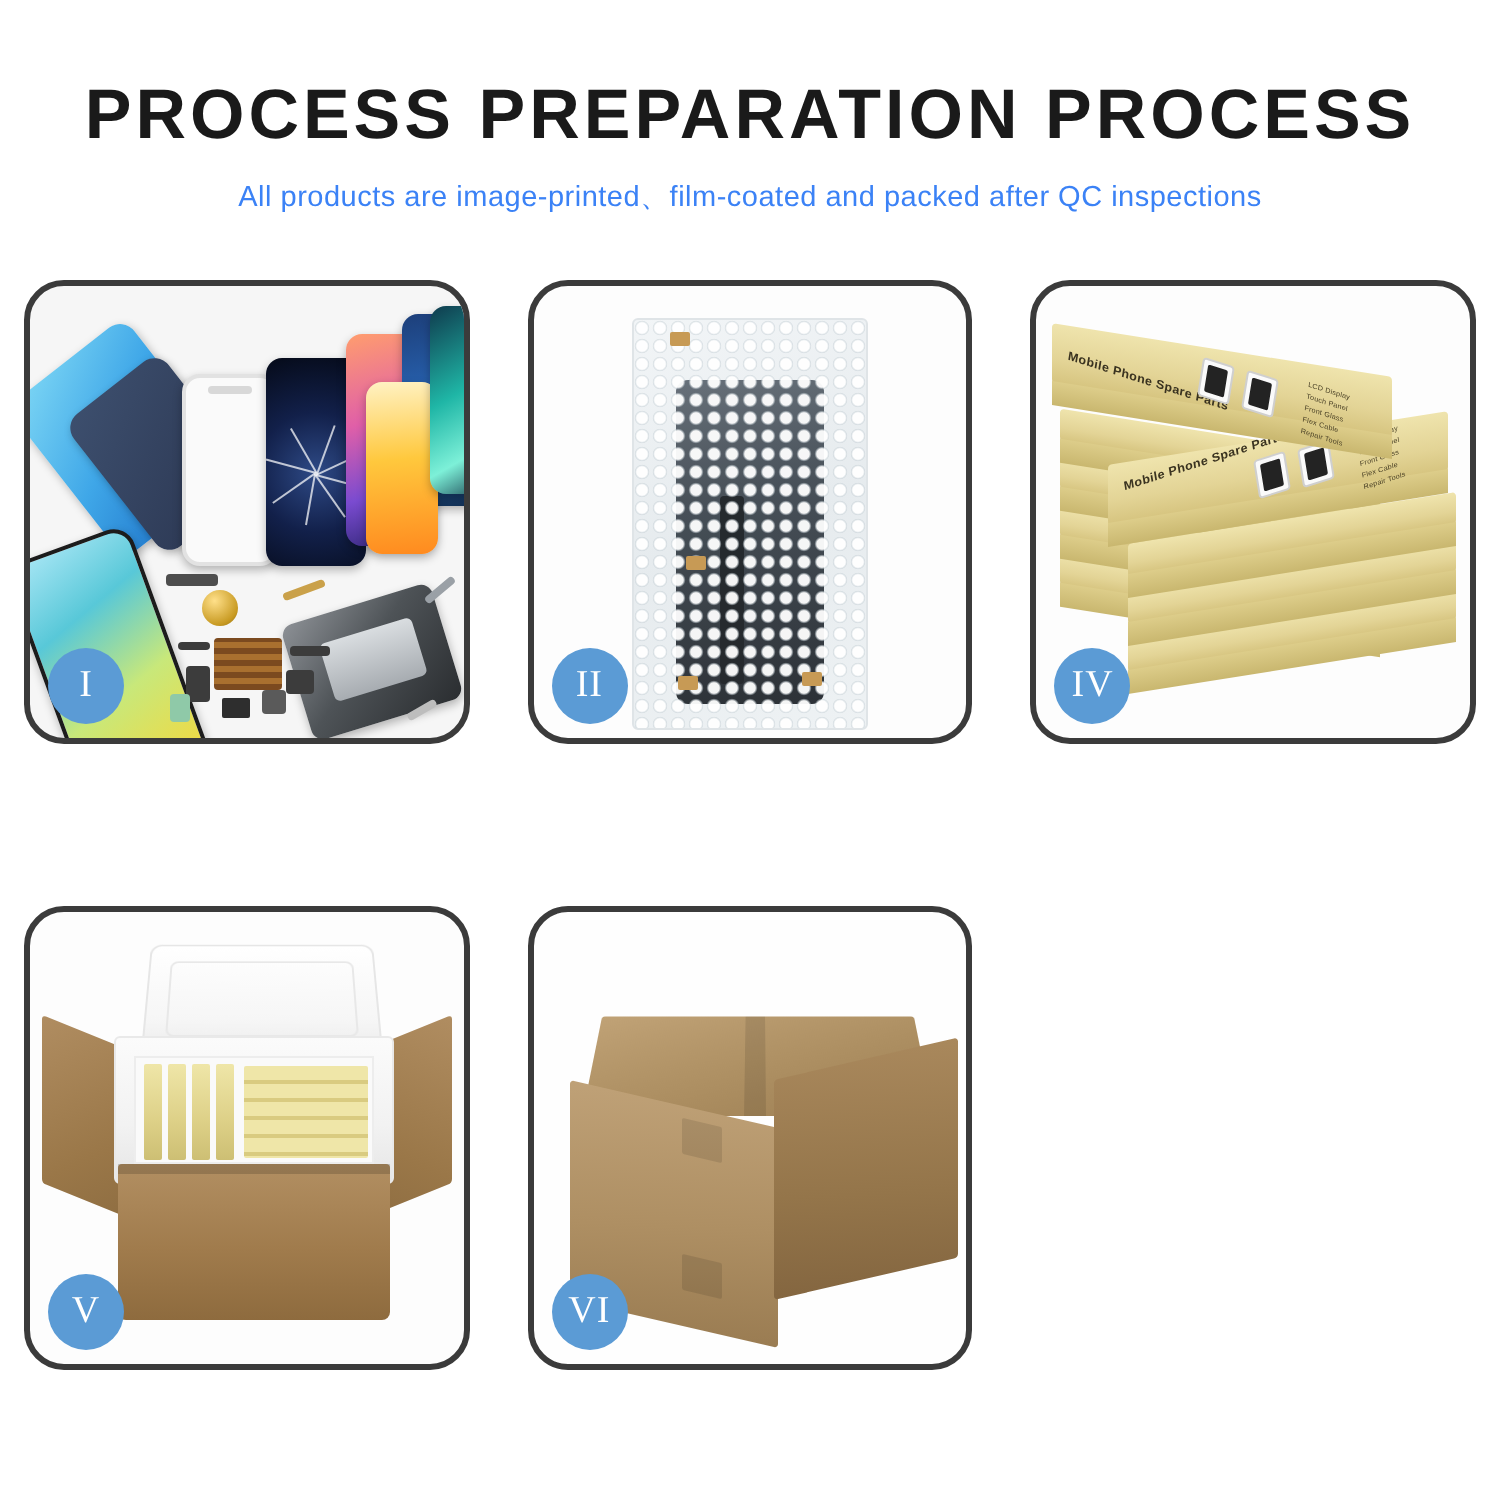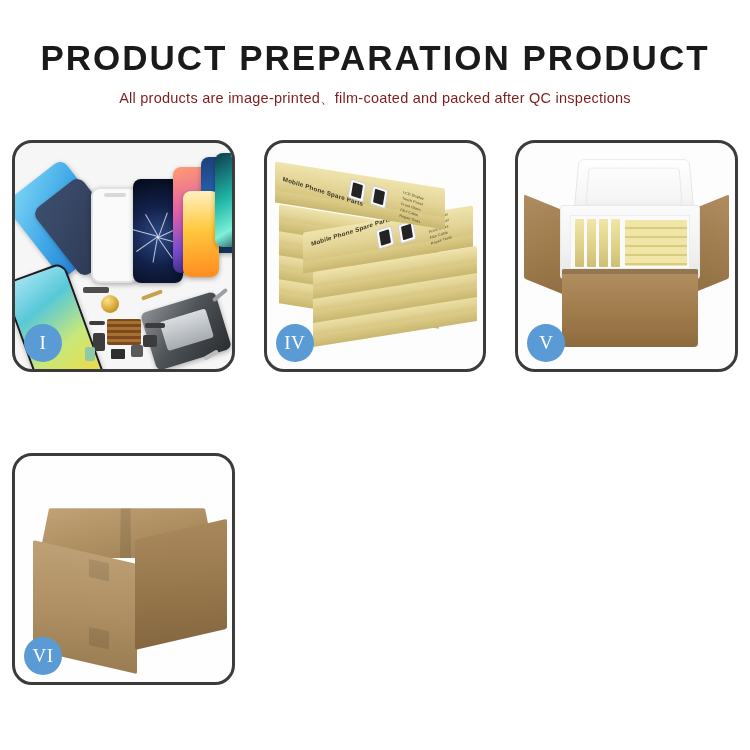--- a/index.html
+++ b/index.html
@@ -8,21 +8,21 @@
 
   .page { position:relative; width:750px; height:750px; background:#fff; }
 
   
   .header { padding-top:40px; text-align:center; }
   .title {
     font-size:35px; font-weight:700; letter-spacing:2.0px;
     color:#1a1a1a; line-height:1.05; white-space:nowrap;
   }
   .subtitle {
-    margin-top:12px; font-size:14.5px; color:#7f1d1d;
+    margin-top:12px; font-size:14.5px; color:#3b82f6;
     letter-spacing:0.25px; white-space:nowrap;
   }
 
   
   .grid {
     position:absolute; left:12px; top:140px;
     width:726px; height:545px;
     display:grid;
     grid-template-columns:repeat(3,1fr);
     grid-template-rows:repeat(2,1fr);
@@ -308,21 +308,21 @@
     position:absolute; width:20px; height:18px;
     background:rgba(0,0,0,.10); border-radius:1px;
   }
 </style>
 </head>
 <body>
 
 <div class="page">
 
   <div class="header">
-    <div class="title">PRODUCT PREPARATION PRODUCT</div>
+    <div class="title">PROCESS PREPARATION PROCESS</div>
     <div class="subtitle">All products are image-printed、film-coated and packed after QC inspections</div>
   </div>
 
   <div class="grid">
 
     <div class="panel p1">
       <div class="scene">
         <div class="ph ph1"></div>
         <div class="ph1b"></div>
         <div class="ph ph2">
@@ -361,20 +361,35 @@
           <span class="prt" style="left:70px;top:204px;width:10px;height:14px;background:#8fc9a8;"></span>
           <span class="prt" style="left:96px;top:206px;width:14px;height:10px;background:#2e2e2e;border-radius:1px;"></span>
           <span class="prt" style="left:116px;top:202px;width:12px;height:12px;background:#5a5a5a;"></span>
           <span class="prt" style="left:188px;top:210px;width:16px;height:4px;background:#bdbdbd;transform:rotate(-30deg);"></span>
           <span class="prt" style="left:196px;top:150px;width:18px;height:4px;background:#9aa0a6;transform:rotate(-40deg);"></span>
         </div>
       </div>
       <div class="badge">I</div>
     </div>
 
+    <div class="panel p2">
+      <div class="scene">
+        <div class="bagwrap">
+          <div class="screen-in">
+            <span class="dark-strip"></span>
+          </div>
+          <div class="bubbles"></div>
+          <span class="tape" style="left:18px;top:6px;"></span>
+          <span class="tape" style="left:26px;top:118px;"></span>
+          <span class="tape" style="left:22px;top:178px;"></span>
+          <span class="tape" style="left:84px;top:176px;"></span>
+        </div>
+      </div>
+      <div class="badge">II</div>
+    </div>
 
 
     <div class="panel p4">
       <div class="scene">
         <div class="stack">
 
           <div class="bx" style="left:6px;top:132px;width:160px;height:16px;transform:skewY(9deg);">
               <span class="side"></span>
             </div>
           <div class="bx" style="left:6px;top:108px;width:160px;height:16px;transform:skewY(9deg);">

